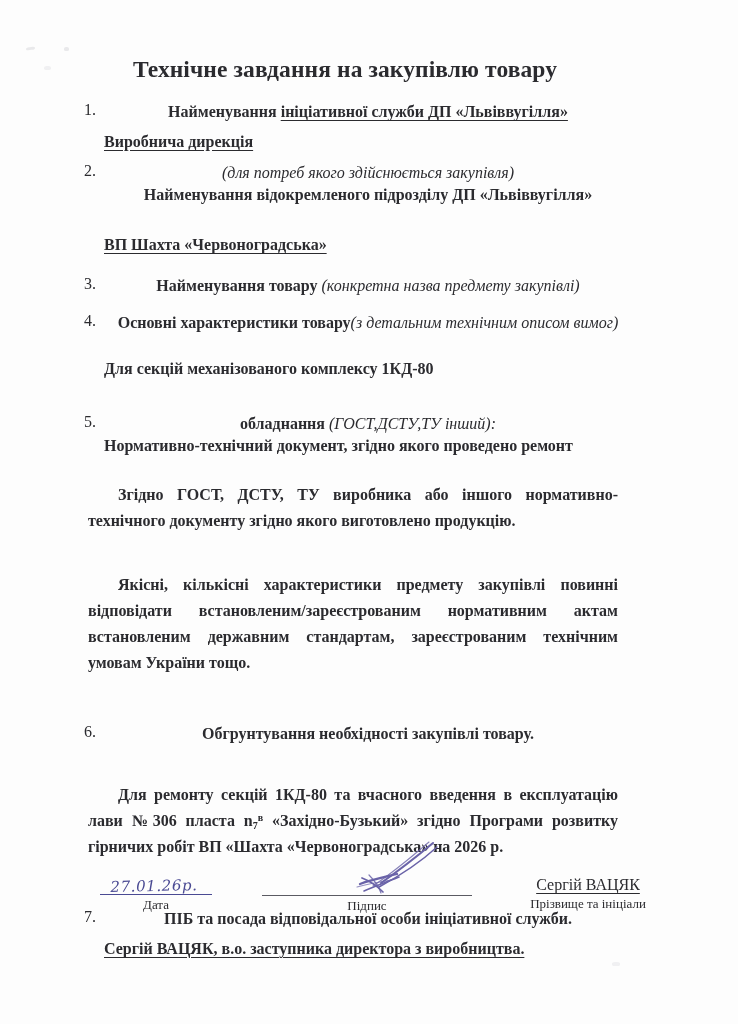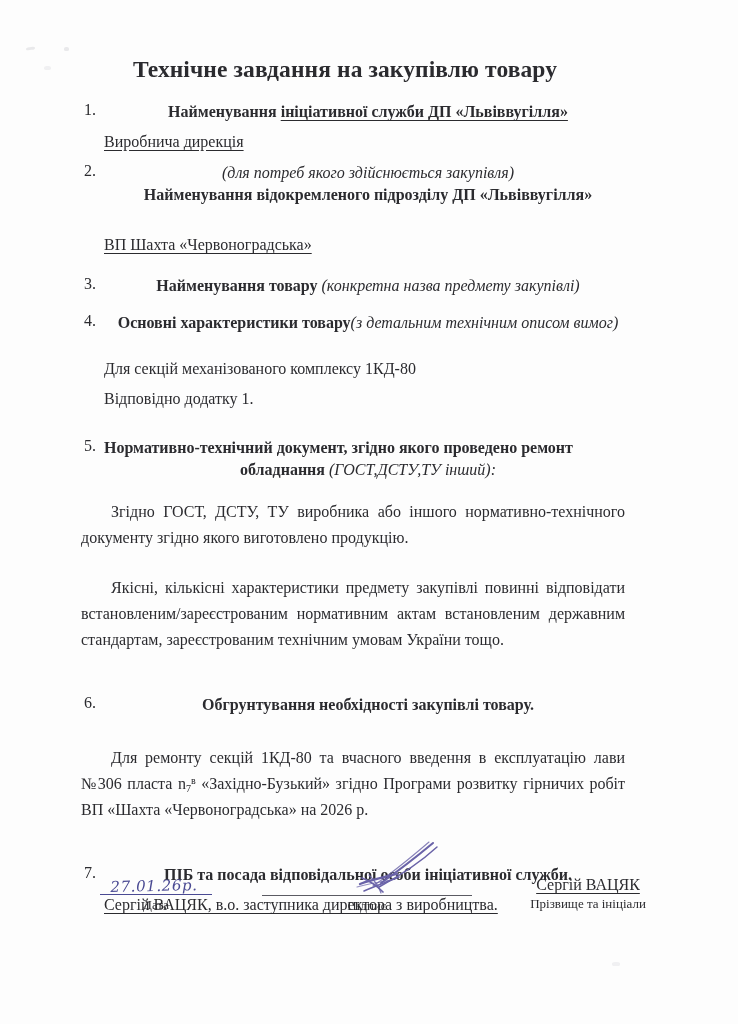--- a/index.html
+++ b/index.html
@@ -80,30 +80,31 @@
   .ital {
     font-style: italic;
     font-weight: normal;
   }
   .ul-line {
     text-decoration: underline;
     text-underline-offset: 3px;
   }
   .plain {
     font-size: 16px;
-    font-weight: normal;
+    font-weight: bold;
     line-height: 1.5;
   }
   .body-p {
     font-size: 16px;
     line-height: 1.62;
     text-align: justify;
     text-align-last: left;
-    margin: 7px;
+    margin: 14px;
     text-indent: 30px;
+    font-weight: bold;
   }
   .gap-6  { height: 6px; }
   .gap-8  { height: 8px; }
   .gap-10 { height: 10px; }
   .gap-18 { height: 18px; }
   .gap-22 { height: 22px; }
   .gap-26 { height: 26px; }
   .gap-34 { height: 34px; }
 
   sub.sb { font-size: 10px; vertical-align: -3px; }
@@ -203,29 +204,28 @@
       </li>
 
       <div class="gap-8"></div>
 
       <li class="item">
         <span class="num">4.</span>
         <div class="hdr"><span>Основні характеристики товару</span><span class="ital">(з детальним технічним описом вимог)</span></div>
         <div class="gap-22"></div>
         <div class="plain">Для секцій механізованого комплексу 1КД-80</div>
         <div class="gap-6"></div>
-        <div class="plain">Відповідно додатку 1.</div>
       </li>
 
       <div class="gap-26"></div>
 
       <li class="item">
         <span class="num">5.</span>
+        <div class="hdr"><span>обладнання </span><span class="ital">(ГОСТ,ДСТУ,ТУ інший):</span></div>
         <div class="hdr justify">Нормативно-технічний документ, згідно якого проведено ремонт</div>
-        <div class="hdr"><span>обладнання </span><span class="ital">(ГОСТ,ДСТУ,ТУ інший):</span></div>
       </li>
 
       <div class="gap-10"></div>
       <p class="body-p">Згідно ГОСТ, ДСТУ, ТУ виробника або іншого нормативно-технічного документу згідно якого виготовлено продукцію.</p>
       <div class="gap-10"></div>
       <p class="body-p">Якісні, кількісні характеристики предмету закупівлі повинні відповідати встановленим/зареєстрованим нормативним актам встановленим державним стандартам, зареєстрованим технічним умовам України тощо.</p>
 
       <div class="gap-34"></div>
 
       <li class="item">

